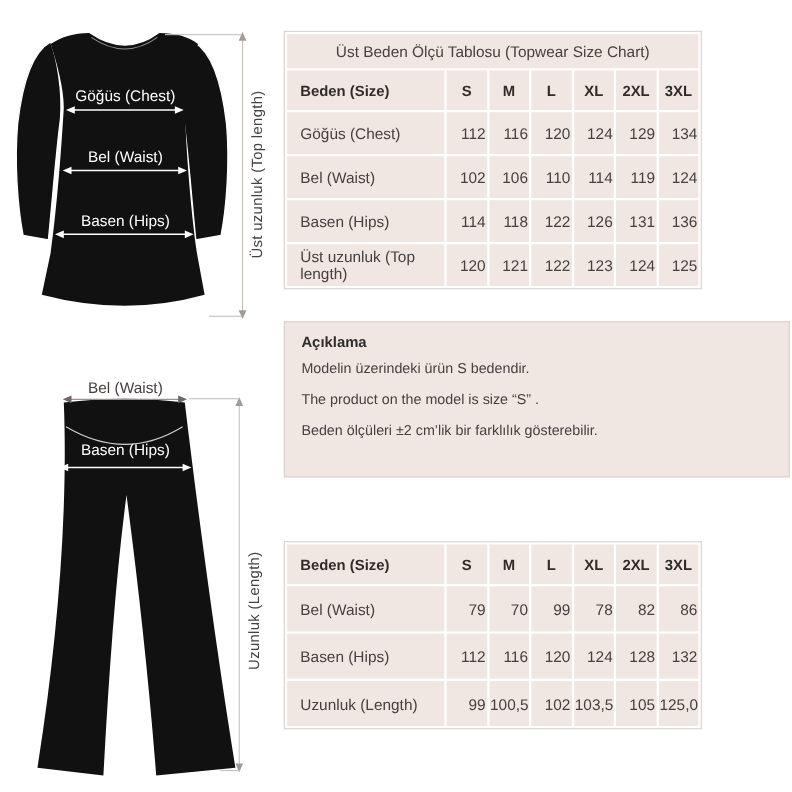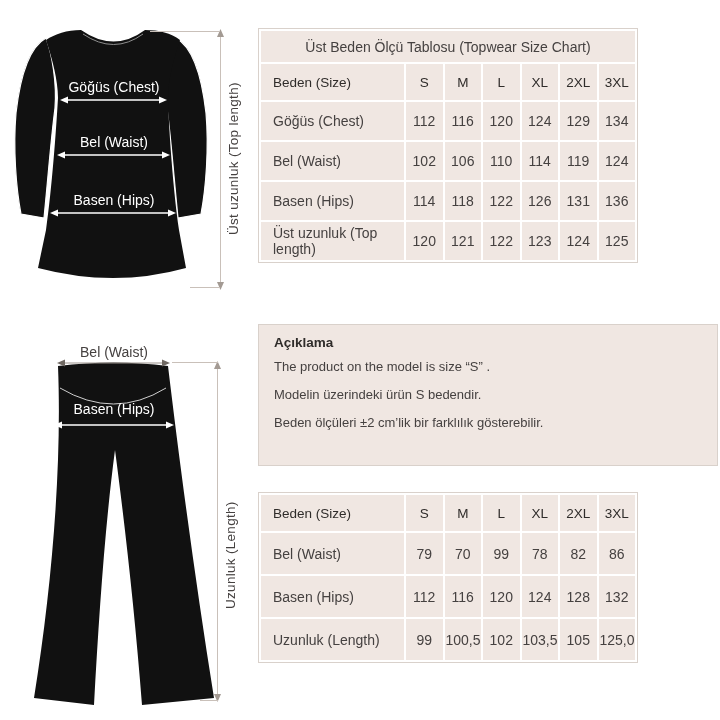--- a/index.html
+++ b/index.html
@@ -6,27 +6,27 @@
   body{width:720px;height:720px;font-family:"Liberation Sans",sans-serif;color:#3f3b39;}
   .canvas{position:relative;width:720px;height:720px;background:#ffffff;overflow:hidden;}
 
   
   table.size{position:absolute;left:258px;width:380px;border-collapse:separate;border-spacing:2px;
              background:#ffffff;border:1px solid #d9d1cb;table-layout:fixed;}
   #top-table{top:28px;}
   #bottom-table{top:492px;}
   table.size td, table.size th{background:#f0e7e2;font-size:14px;color:#454140;font-weight:normal;vertical-align:middle;}
   td.title-cell{height:29px;text-align:center;font-weight:bold;font-size:13.5px;color:#2f2c2a;}
-  tr.hdr th{height:34px;text-align:center;font-weight:normal;font-size:13.5px;color:#2f2c2a;}
+  tr.hdr th{height:34px;text-align:center;font-weight:bold;font-size:13.5px;color:#2f2c2a;}
   tr.hdr th.rowhead{text-align:left;padding-left:12px;}
   tr.datarow th{height:36px;text-align:left;padding-left:12px;font-weight:normal;}
   #bottom-table tr.datarow th{height:39px;}
-  tr.datarow td{text-align:center;}
-
-  .notes{position:absolute;left:258px;top:324px;width:460px;height:142px;box-sizing:border-box;
+  tr.datarow td{text-align:right;}
+
+  .notes{position:absolute;left:258px;top:292px;width:460px;height:142px;box-sizing:border-box;
          background:#f0e7e2;border:1px solid #d9d1cb;padding:10px 15px;}
   .notes h3{margin:0 0 9px 0;font-size:13.5px;font-weight:bold;color:#2f2c2a;}
   .notes p{margin:0 0 13px 0;font-size:13px;color:#454140;}
 
   
   .diagram{position:absolute;}
   svg text{font-family:"Liberation Sans",sans-serif;}
 
   .vlabel{position:absolute;writing-mode:vertical-rl;transform:rotate(180deg);
           text-align:center;font-size:13.5px;color:#454140;letter-spacing:.3px;}
@@ -171,22 +171,22 @@
       <td>122</td>
       <td>123</td>
       <td>124</td>
       <td>125</td>
     </tr>
   </tbody>
     </table>
 
   <div class="notes">
     <h3>Açıklama</h3>
+    <p>Modelin üzerindeki ürün S bedendir.</p>
     <p>The product on the model is size “S” .</p>
-    <p>Modelin üzerindeki ürün S bedendir.</p>
     <p>Beden ölçüleri ±2 cm’lik bir farklılık gösterebilir.</p>
   </div>
 
   <table class="size" id="bottom-table">
     <colgroup>
         <col style="width:143px">
         <col>
         <col>
         <col>
         <col>

